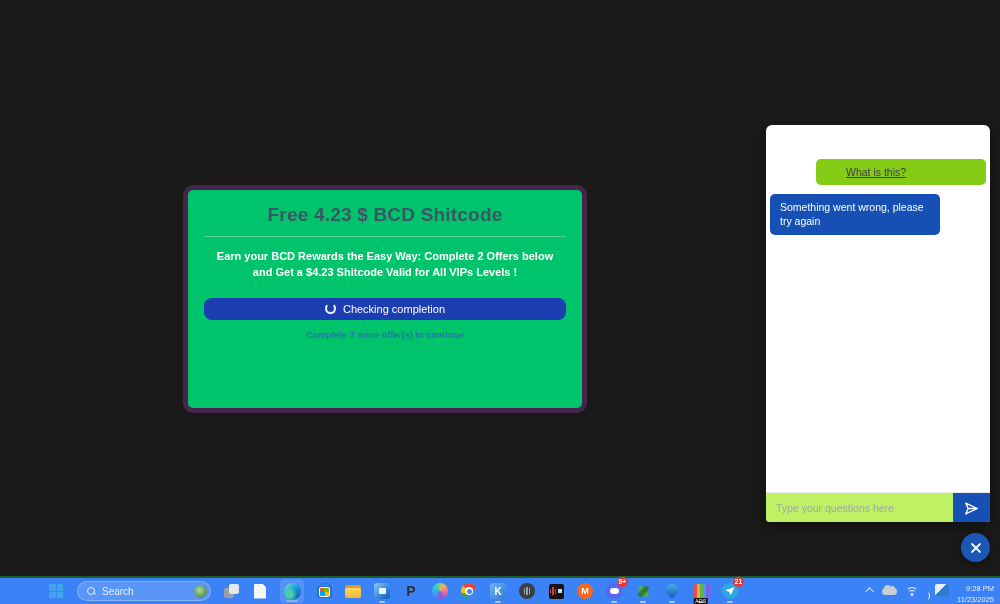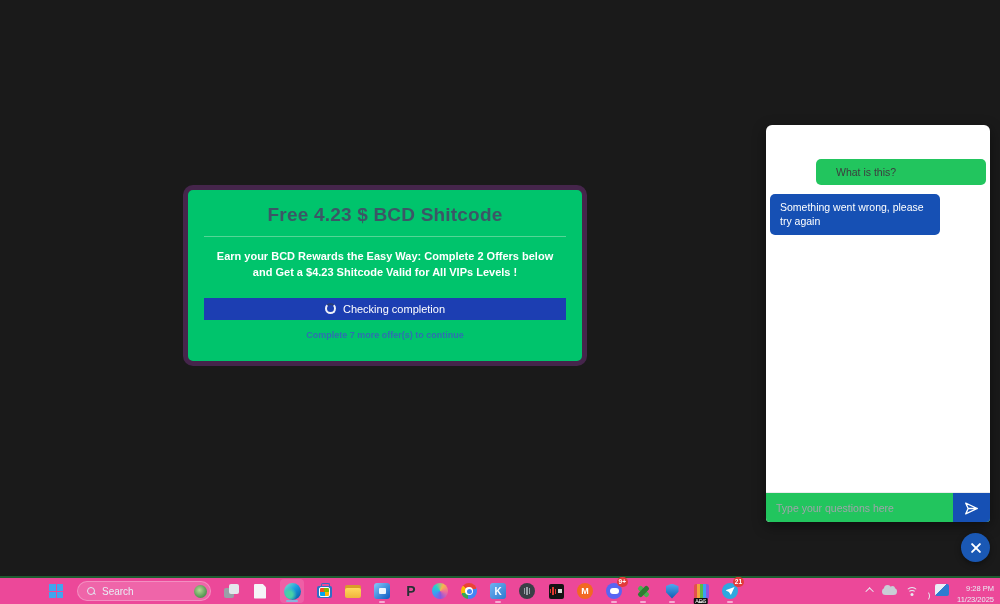--- a/index.html
+++ b/index.html
@@ -1,52 +1,52 @@
 <!DOCTYPE html>
 <html><head>
 <meta charset="utf-8">
 <style>
   * { margin:0; padding:0; box-sizing:border-box; }
   html,body { width:1000px; height:604px; overflow:hidden; font-family:"Liberation Sans", sans-serif; }
   #screen { position:relative; width:1000px; height:604px; background:#1a1a1a; overflow:hidden; }
 
   
-  .offer-modal { position:absolute; left:183px; top:185px; width:404px; height:181px;
+  .offer-modal { position:absolute; left:183px; top:185px; width:404px; height:228px;
     background:#00c46c; border:5px solid #45254b; border-radius:10px; padding:8px 16px; text-align:center; }
   .offer-title { font-size:19px; font-weight:bold; color:#3c5666; margin-top:6px; letter-spacing:.2px; }
   .offer-divider { border:none; border-top:1px solid #55d596; margin:10px 0 0 0; }
   .offer-desc { margin-top:12px; font-size:11px; font-weight:600; line-height:1.45; color:#ffffff; padding:0 4px; }
-  .offer-btn { margin-top:17px; width:100%; height:22px; background:#1c3eb2; border:none; border-radius:0;
+  .offer-btn { margin-top:17px; width:100%; height:22px; background:#1c3eb2; border:none; border-radius:8px;
     color:#fff; font-size:11px; font-family:"Liberation Sans",sans-serif; display:flex; align-items:center; justify-content:center; gap:7px; cursor:pointer; }
   .spinner { width:11px; height:11px; border-radius:50%; border:2px solid #eef1f8; border-top-color:#2b3f77; animation:spin 1.1s linear infinite; }
   @keyframes spin { to { transform:rotate(360deg); } }
   .offer-note { margin-top:10px; font-size:9px; font-weight:600; color:#2e6fb0; }
 
   
   .chat-panel { position:absolute; left:766px; top:125px; width:224px; height:397px; background:#fff;
     border-radius:6px 6px 4px 4px; box-shadow:0 4px 14px rgba(0,0,0,.45); overflow:hidden; }
   .chat-header { height:26px; background:#1650b4; color:#fff; font-size:11px; font-weight:bold;
     display:flex; align-items:center; justify-content:center; border-radius:6px 6px 0 0; }
   .chat-body { position:absolute; top:26px; left:0; right:0; bottom:30px; padding:8px 4px; display:flex; flex-direction:column; gap:9px; overflow:hidden; }
   .msg { width:170px; padding:6px 10px; font-size:10.5px; line-height:1.35; border-radius:5px; }
   .msg.bot { align-self:flex-start; background:#1650b4; color:#fff; }
-  .msg.user { align-self:flex-end; background:#22c55e; color:#3c3c3e; padding-left:20px; }
-  .chat-inputbar { position:absolute; left:0; right:0; bottom:0; height:30px; background:#22c55e; border-top:1px solid #ececee; display:flex; }
+  .msg.user { align-self:flex-end; background:#84cc16; color:#3c3c3e; padding-left:30px;text-decoration:underline; }
+  .chat-inputbar { position:absolute; left:0; right:0; bottom:0; height:30px; background:#bef264; border-top:1px solid #ececee; display:flex; }
   .chat-input { flex:1; border:none; background:transparent; padding:0 10px; font-size:10.5px; color:#333; outline:none; font-family:"Liberation Sans",sans-serif; }
   .chat-input::placeholder { color:#a0a4aa; }
   .chat-send { width:37px; height:30px; background:#1650b4; border:none; display:flex; align-items:center; justify-content:center; cursor:pointer; }
 
   .chat-close { position:absolute; left:961px; top:533px; width:29px; height:29px; border-radius:50%;
     background:#1a58b4; border:none; cursor:pointer; box-shadow:0 2px 6px rgba(0,0,0,.4); }
   .chat-close i { position:absolute; left:50%; top:50%; width:13px; height:2px; background:#fff; border-radius:1px; }
   .chat-close i:nth-child(1){ transform:translate(-50%,-50%) rotate(45deg); }
   .chat-close i:nth-child(2){ transform:translate(-50%,-50%) rotate(-45deg); }
 
   
-  .taskbar { position:absolute; left:0; bottom:0; width:1000px; height:28px; background:#ec4899; border-top:2px solid #1e5c30;
+  .taskbar { position:absolute; left:0; bottom:0; width:1000px; height:28px; background:#3b82f6; border-top:2px solid #1e5c30;
     display:flex; align-items:center; }
   .tb-apps { display:flex; align-items:center; gap:11px; margin-left:46px; }
   .tb-item { position:relative; width:18px; height:22px; display:flex; align-items:center; justify-content:center; cursor:pointer; flex:none; }
   .tb-item.running::after { content:""; position:absolute; bottom:-1px; left:50%; transform:translateX(-50%); width:6px; height:2px; border-radius:1px; background:rgba(255,255,255,.55); }
 
   .win-logo { width:14px; height:14px; display:grid; grid-template-columns:1fr 1fr; grid-template-rows:1fr 1fr; gap:1px; }
   .win-logo b { background:#41a5ee; }
 
   .search-pill { width:134px; height:20px; border-radius:11px; background:rgba(255,255,255,.16); border:1px solid rgba(255,255,255,.28);
     display:flex; align-items:center; padding:0 3px 0 9px; gap:6px; cursor:pointer; flex:none; }

